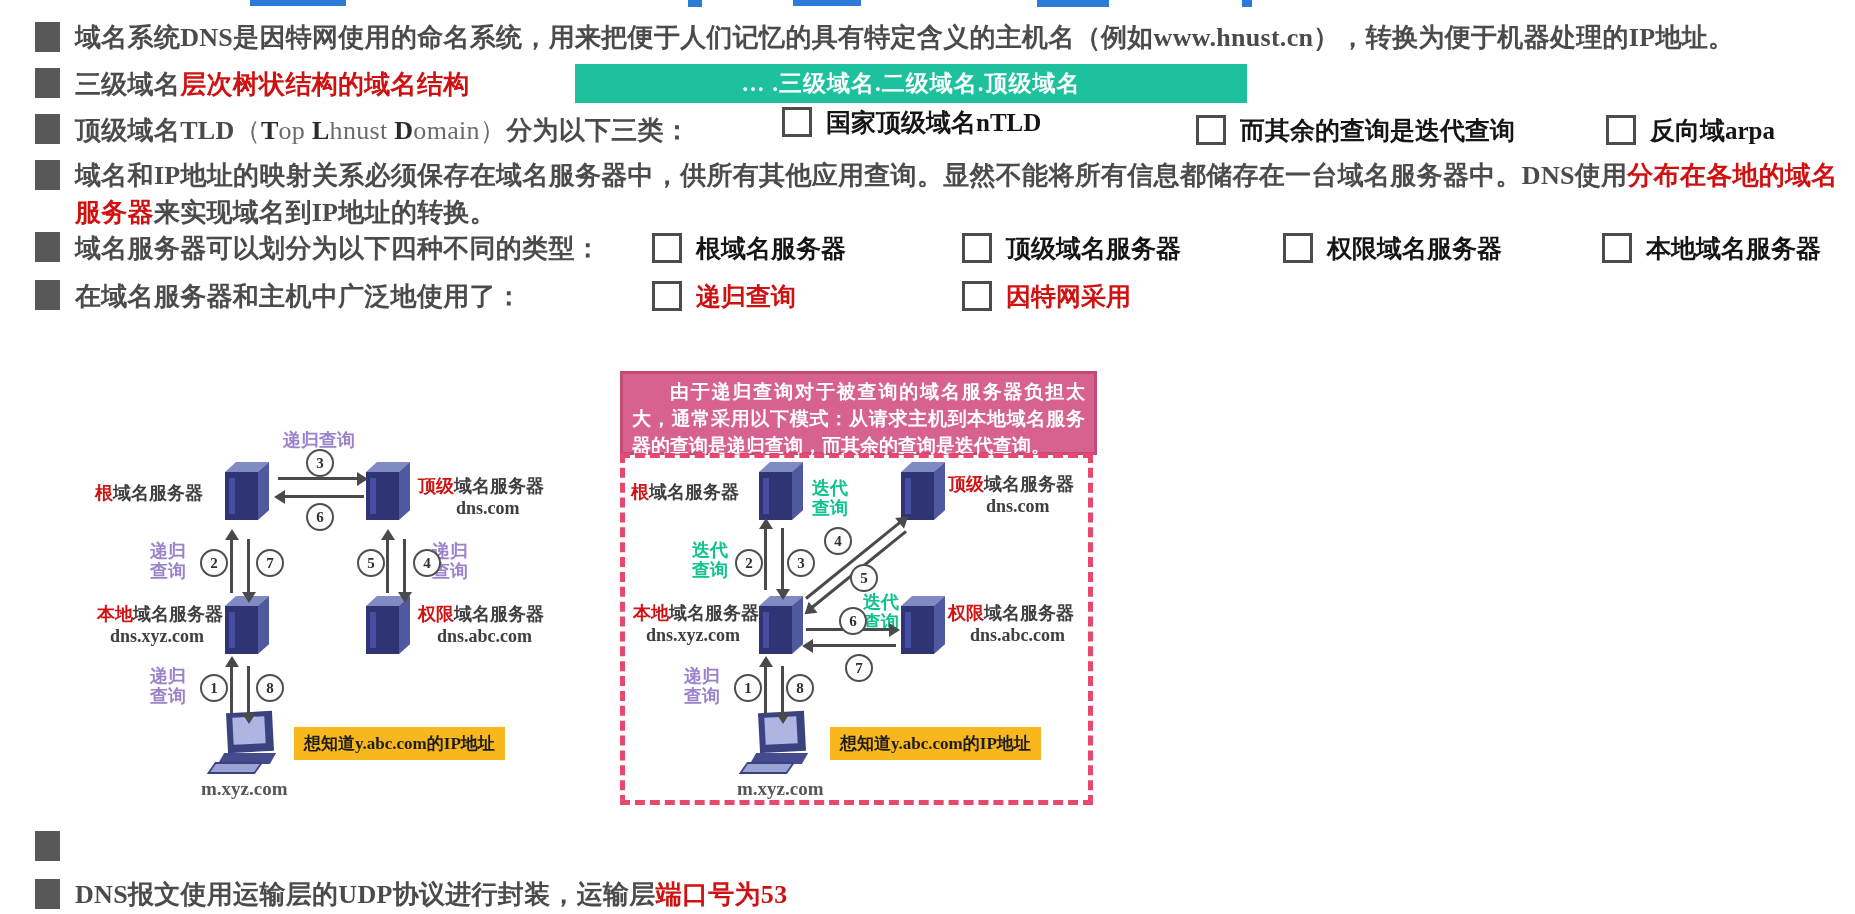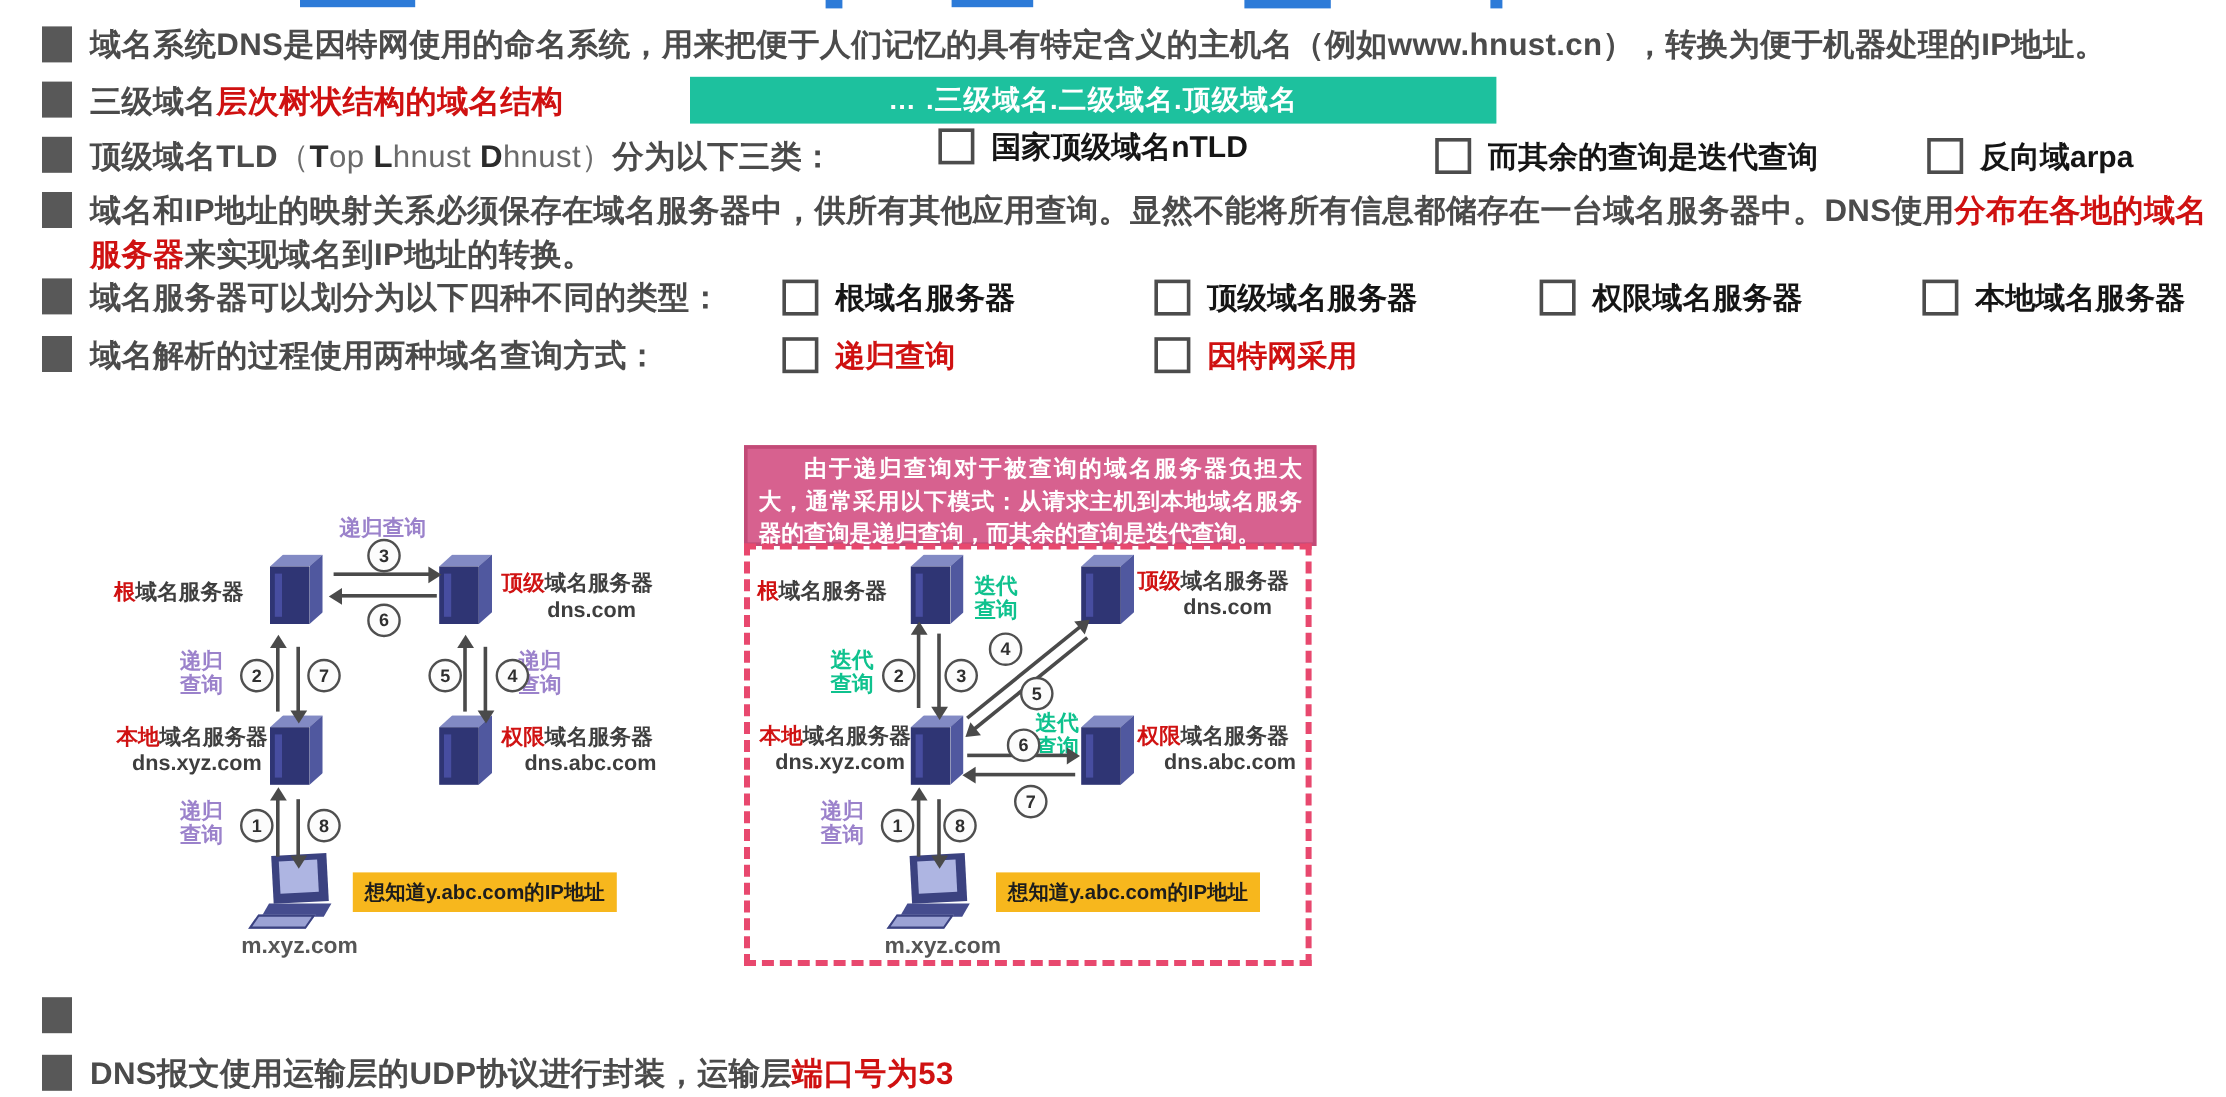--- a/index.html
+++ b/index.html
@@ -1,17 +1,17 @@
 <!DOCTYPE html>
 <html><head>
 <meta charset="utf-8">
 <style>
   html,body{margin:0;padding:0;background:#fff;}
   #canvas{position:relative;width:1855px;height:914px;background:#ffffff;overflow:hidden;
-          font-family:Liberation Sans, sans-serif;}
+          font-family:Liberation Serif, serif;}
   .frag{position:absolute;top:0;background:#2d7bd8;}
   .bsq{position:absolute;left:35px;width:25px;height:30px;background:#585858;}
   .rowtxt{position:absolute;left:75px;font-size:26px;font-weight:bold;color:#4b4b4b;
           line-height:37px;letter-spacing:.3px;}
   .red{color:#cf1111;}
   .grayseg{color:#6b6b6b;font-weight:normal;}
   .boldseg{color:#2b2b2b;font-weight:bold;}
   .tag{position:absolute;background:#1dc19e;color:#fff;display:flex;align-items:center;
        justify-content:center;font-size:23px;font-weight:bold;letter-spacing:1px;}
   .opt{position:absolute;display:flex;align-items:center;gap:14px;font-size:25px;
@@ -82,21 +82,21 @@
   <div class="bsq" style="top:68px"></div>
   <div class="rowtxt" style="top:66px">
     <span>三级域名</span><span class="red">层次树状结构的域名结构</span>
   </div>
   <div class="tag" style="left:575px;top:64px;width:672px;height:39px">
     <span>…  .三级域名.二级域名.顶级域名</span>
   </div>
 
   <div class="bsq" style="top:114px"></div>
   <div class="rowtxt" style="top:112px">
-    <span>顶级域名TLD</span><span class="grayseg">（</span><span class="boldseg">T</span><span class="grayseg">op </span><span class="boldseg">L</span><span class="grayseg">hnust </span><span class="boldseg">D</span><span class="grayseg">hnust）</span><span>分为以下三类：</span>
+    <span>顶级域名TLD</span><span class="grayseg">（</span><span class="boldseg">T</span><span class="grayseg">op </span><span class="boldseg">L</span><span class="grayseg">hnust </span><span class="boldseg">D</span><span class="grayseg">omain）</span><span>分为以下三类：</span>
   </div>
   <div class="opt" style="left:782px;top:104px">
     <span class="cb"></span>
     <span class="lbl">国家顶级域名nTLD</span>
   </div>
   <div class="opt" style="left:1196px;top:112px">
     <span class="cb"></span>
     <span class="lbl">而其余的查询是迭代查询</span>
   </div>
   <div class="opt" style="left:1606px;top:112px">
@@ -125,21 +125,21 @@
     <span class="cb"></span>
     <span class="lbl">权限域名服务器</span>
   </div>
   <div class="opt" style="left:1602px;top:230px">
     <span class="cb"></span>
     <span class="lbl">本地域名服务器</span>
   </div>
 
   <div class="bsq" style="top:280px"></div>
   <div class="rowtxt" style="top:278px">
-    <span>域名解析的过程使用两种域名查询方式：</span>
+    <span>在域名服务器和主机中广泛地使用了：</span>
   </div>
   <div class="opt redopt" style="left:652px;top:278px">
     <span class="cb"></span>
     <span class="lbl">递归查询</span>
   </div>
   <div class="opt redopt" style="left:962px;top:278px">
     <span class="cb"></span>
     <span class="lbl">因特网采用</span>
   </div>
 

